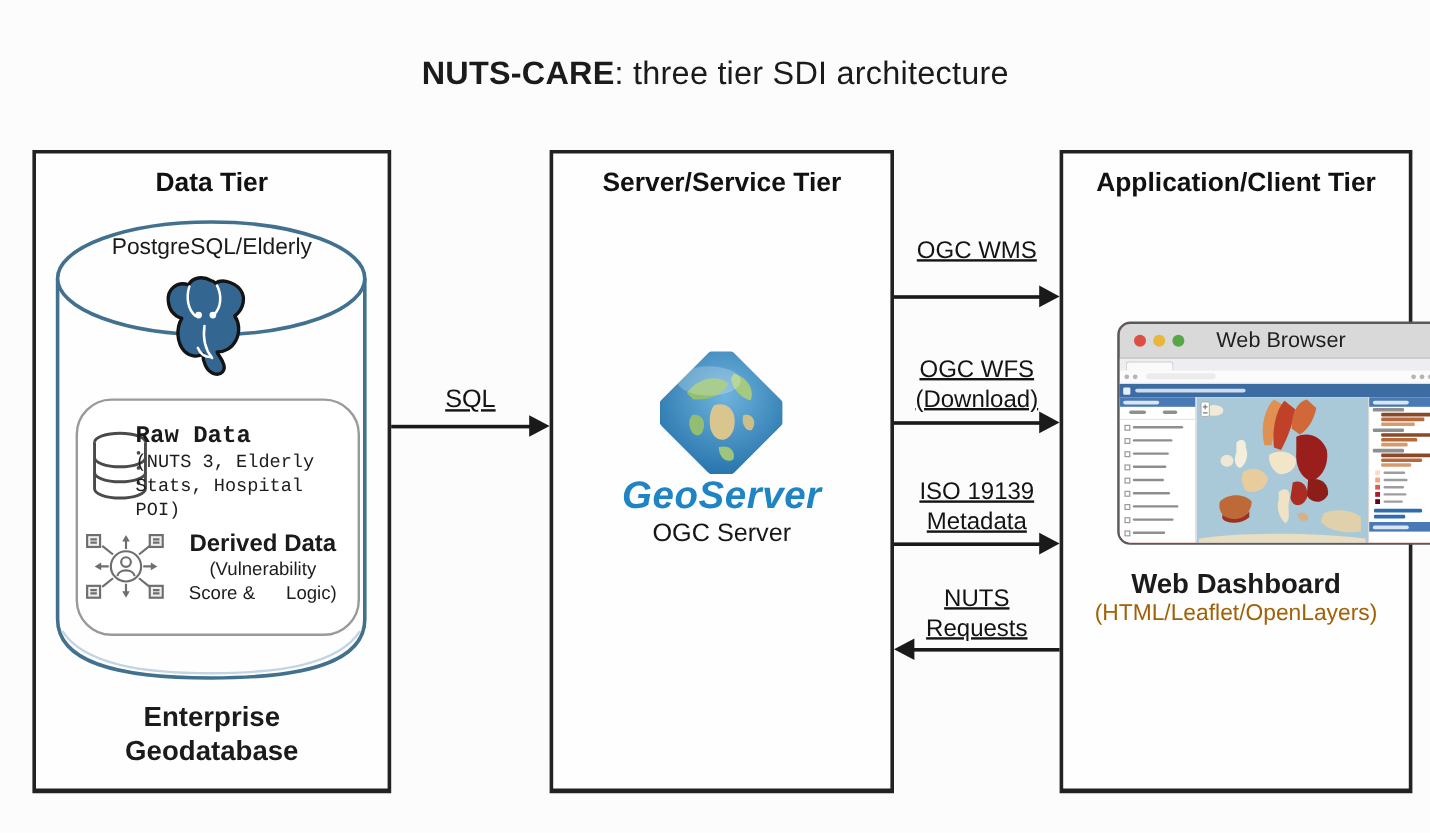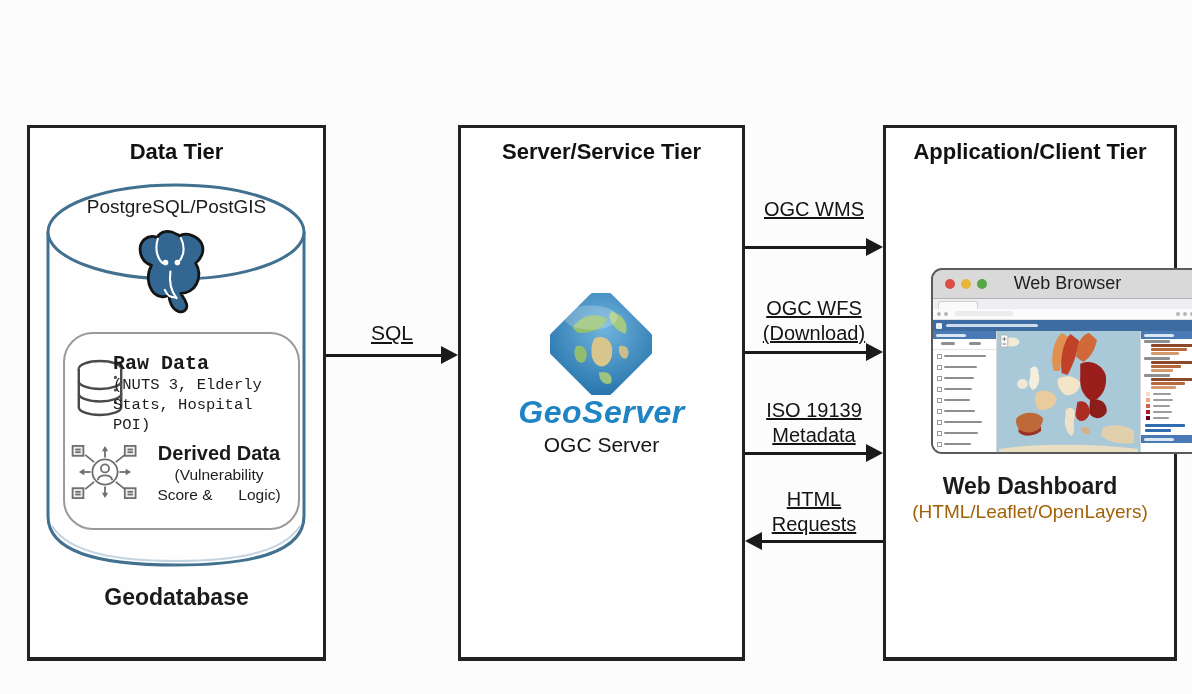--- a/index.html
+++ b/index.html
@@ -117,31 +117,34 @@
   .client-caption2 {
     position:absolute; left:0; right:0; top:373px; text-align:center;
     font-size:19px; color:#a16207;
   }
 </style>
 </head>
 <body>
 
 <div id="canvas">
 
+  <div class="diagram-title">
+    <span class="bold">NUTS-CARE</span><span>: three tier SDI architecture</span>
+  </div>
 
   <div class="tier tier-data">
     <div class="tier-heading">Data Tier</div>
 
     <svg class="cyl-svg" width="293" height="529" viewBox="0 0 293 529">
       <path d="M18,104 L18,388 C18,424 68,437 146,437 C224,437 274,424 274,388 L274,104" fill="none" stroke="#41718f" stroke-width="3"></path>
       <path d="M22,398 C40,426 90,433 146,433 C202,433 252,426 270,398" fill="none" stroke="#c3d4e2" stroke-width="2"></path>
       <ellipse cx="146" cy="104" rx="128" ry="47" fill="#fefefe" stroke="#41718f" stroke-width="3"></ellipse>
     </svg>
 
-    <div class="pg-label">PostgreSQL/PostGIS</div>
+    <div class="pg-label">PostgreSQL/Elderly</div>
 
     <svg class="elephant" width="84" height="88" viewBox="0 0 120 125">
       <path d="M60,8 C50,2 38,4 33,13 C19,8 7,19 9,33 C10,43 16,50 25,53 C18,65 19,82 28,92 C34,98 44,100 50,95 C50,104 54,116 64,119 C72,121 77,115 75,108 C73,101 69,98 67,93 C76,93 85,88 89,80 C95,69 93,57 88,50 C96,44 101,33 97,23 C92,11 74,5 65,11 C63,9 62,8 60,8 Z" fill="#336791" stroke="#141414" stroke-width="4" stroke-linejoin="round" style="fill: rgb(51, 103, 145);"></path>
       <path d="M34,15 C30,28 32,42 41,50" fill="none" stroke="#fff" stroke-width="3" stroke-linecap="round"></path>
       <path d="M67,14 C73,26 72,40 63,49" fill="none" stroke="#fff" stroke-width="3" stroke-linecap="round"></path>
       <circle cx="45" cy="49" r="4" fill="#fff"></circle>
       <circle cx="62" cy="49" r="4" fill="#fff"></circle>
       <path d="M52,62 C50,76 53,90 61,100" fill="none" stroke="#fff" stroke-width="3" stroke-linecap="round"></path>
       <path d="M44,88 C47,95 53,99 59,99" fill="none" stroke="#fff" stroke-width="3" stroke-linecap="round"></path>
     </svg>
@@ -196,20 +199,21 @@
         </g>
       </svg>
       <div class="derived-text">
         <div class="mini-title">Derived Data</div>
         <div class="mini-sub">(Vulnerability</div>
         <div class="mini-sub pre">Score &amp;      Logic)</div>
       </div>
     </div>
 
     <div class="db-caption">
+      <div>Enterprise</div>
       <div>Geodatabase</div>
     </div>
   </div>
 
   <div class="tier tier-server">
     <div class="tier-heading">Server/Service Tier</div>
 
     <svg class="gs-logo" width="102" height="102" viewBox="0 0 100 100">
       <defs>
         <radialGradient id="sea" cx="40%" cy="35%" r="75%">
@@ -406,19 +410,19 @@
   <div class="arrow-head-right" style="left:866px; top:343px;"></div>
 
   <div class="arrow-label" style="left:745px; width:138px; top:398px;">
     <div>ISO 19139</div>
     <div>Metadata</div>
   </div>
   <div class="arrow-line" style="left:745px; top:452px; width:122px;"></div>
   <div class="arrow-head-right" style="left:866px; top:444px;"></div>
 
   <div class="arrow-label" style="left:745px; width:138px; top:487px;">
-    <div>HTML</div>
+    <div>NUTS</div>
     <div>Requests</div>
   </div>
   <div class="arrow-line" style="left:760px; top:540px; width:123px;"></div>
   <div class="arrow-head-left" style="left:745px; top:532px;"></div>
 
 </div>
 
 </body></html>

